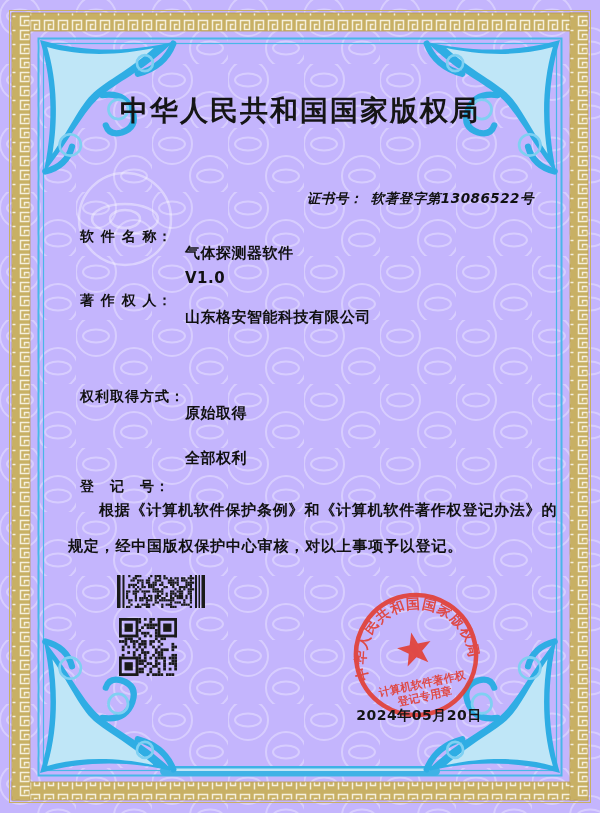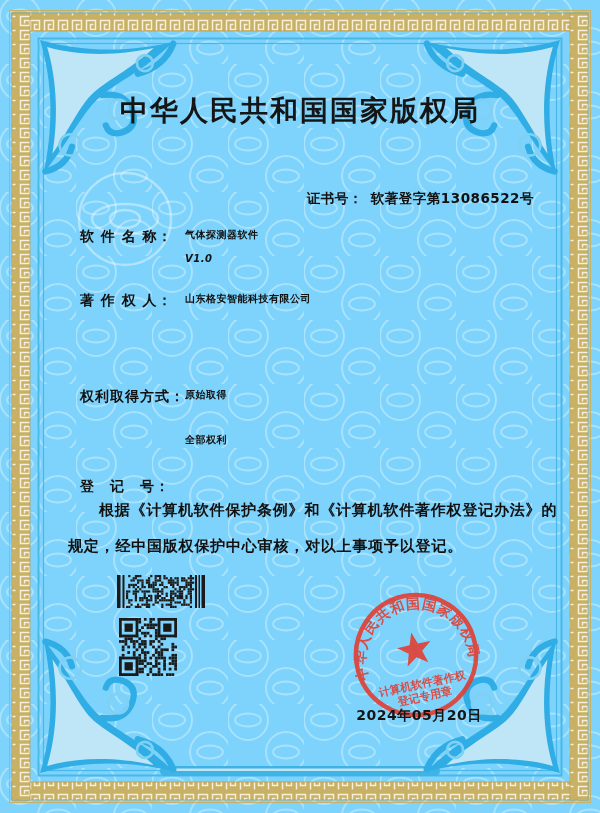--- a/index.html
+++ b/index.html
@@ -1,37 +1,37 @@
 <!DOCTYPE html>
 <html><head>
 <meta charset="utf-8">
 <style>
   html,body{margin:0;padding:0;}
   .cert{
     position:relative;
     width:600px;height:813px;
-    background:#7dd3fc;
+    background:#c4b5fd;
     overflow:hidden;
     font-family:"DejaVu Sans","Liberation Sans",sans-serif;
     color:#111;
   }
   .deco{position:absolute;left:0;top:0;width:600px;height:813px;pointer-events:none;}
   .txt{position:absolute;white-space:nowrap;}
   .title{
     left:0;right:0;text-align:center;
     font-family:"Liberation Serif","DejaVu Serif",serif;
     font-weight:900;font-size:28px;letter-spacing:2px;color:#151515;
   }
   .title1{top:92px;}
   .title2{top:133px;}
-  .certno{top:190px;right:66px;font-size:13.5px;font-weight:bold;letter-spacing:.5px;}
+  .certno{top:190px;right:66px;font-size:13.5px;font-weight:bold;letter-spacing:.5px;font-style:italic;}
   .certno .lbl{margin-right:8px;}
   .fieldlabel{left:80px;font-size:14px;font-weight:bold;letter-spacing:1px;}
-  .fieldvalue{left:185px;font-size:10px;font-weight:bold;letter-spacing:.5px;}
-  .r1{top:228px;} .r1b{top:253px;font-style:italic;} .r2{top:292px;}
+  .fieldvalue{left:185px;font-size:15px;font-weight:bold;letter-spacing:.5px;margin-top:16px;}
+  .r1{top:228px;} .r1b{top:253px;} .r2{top:292px;}
   .r3{top:388px;} .r4{top:433px;} .r5{top:478px;}
   .stmt{font-size:15px;font-weight:bold;letter-spacing:.8px;}
   .stmt1{top:501px;left:99px;}
   .stmt2{top:537px;left:68px;}
   .codesvg{position:absolute;}
   .barcode{left:117px;top:575px;}
   .qrcode{left:119px;top:618px;}
   .sealsvg{position:absolute;left:350px;top:589px;width:132px;height:132px;opacity:.9;}
   .date{top:707px;left:340px;width:158px;text-align:center;font-size:14px;font-weight:bold;letter-spacing:.5px;color:#151515;}
 </style>

